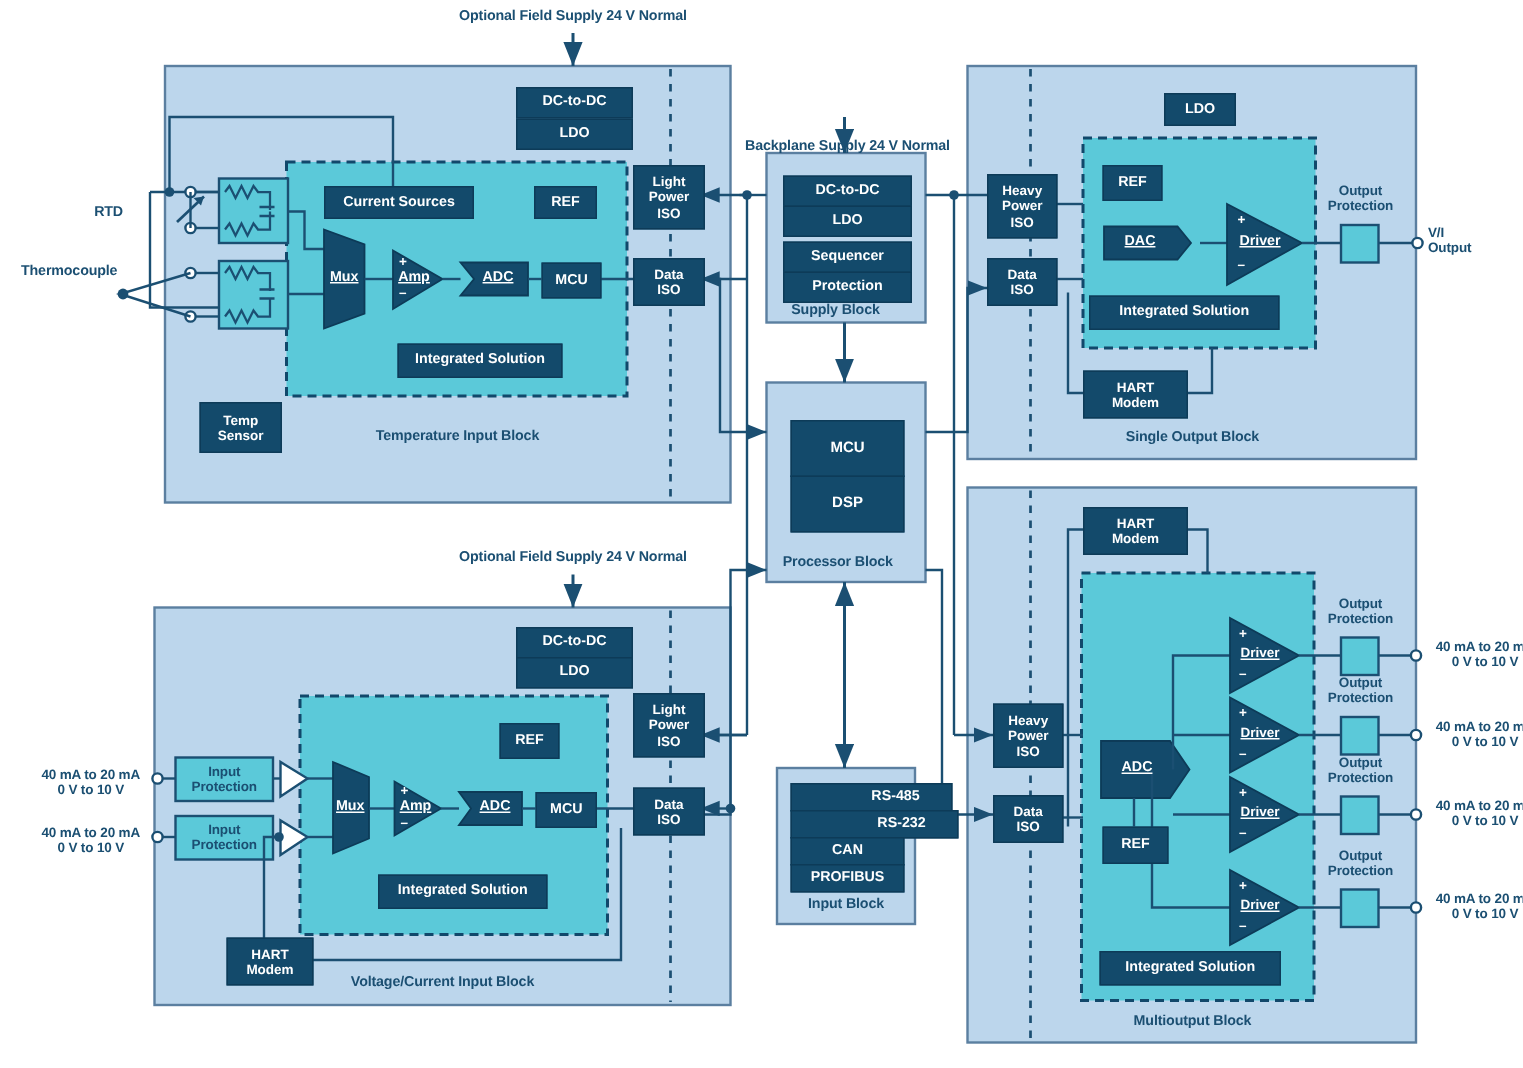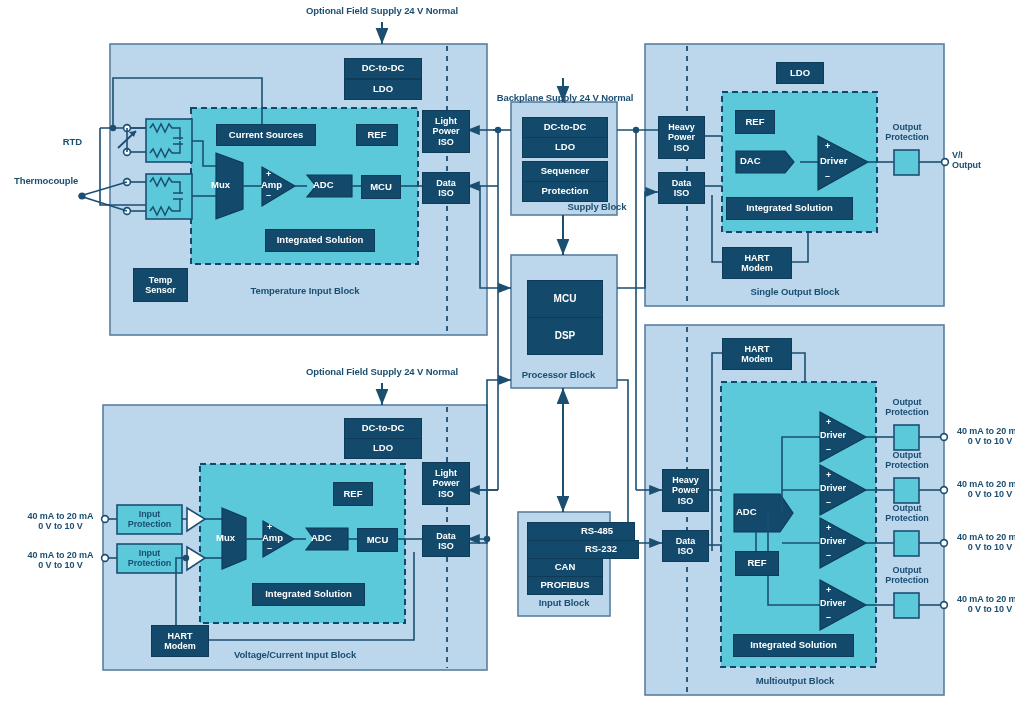--- a/index.html
+++ b/index.html
@@ -6,21 +6,21 @@
   body{width:1015px;height:712px;position:relative;overflow:hidden;
        font-family:"Liberation Sans","DejaVu Sans",sans-serif;color:#11486b;}
   #stage{position:absolute;left:0;top:0;width:1015px;height:712px;}
   svg{position:absolute;left:0;top:0;}
   .lbl{position:absolute;font-weight:bold;color:#1b4f72;text-align:center;
        line-height:1.15;letter-spacing:-0.1px;}
   .blk{position:absolute;display:flex;align-items:center;justify-content:center;
        text-align:center;font-weight:bold;color:#ffffff;line-height:1.12;
        background:#134a6b;border:1px solid #0d3b58;}
   .shapeTxt{position:absolute;font-weight:bold;color:#ffffff;line-height:1.1;
-       pointer-events:none;}
+       text-align:center;pointer-events:none;text-decoration:underline;}
   .pm{position:absolute;color:#fff;font-weight:bold;}
 </style>
 </head>
 <body>
 
 <div id="stage">
 
 <svg width="1015" height="712">
   <defs>
     <marker id="arr" markerWidth="9" markerHeight="9" refX="8" refY="3.2" orient="auto">
@@ -237,21 +237,21 @@
   <span>Sensor</span>
 </div>
 
 <div class="blk" style="left:265px;top:229px;width:108px;height:21px;font-size:9.5px;">Integrated Solution</div>
 <div class="lbl" style="left:190px;top:286px;width:230px;font-size:9.5px;">Temperature Input Block</div>
 
 <div class="blk" style="left:522px;top:117px;width:84px;height:19px;font-size:9.5px;">DC-to-DC</div>
 <div class="blk" style="left:522px;top:137px;width:84px;height:19px;font-size:9.5px;">LDO</div>
 <div class="blk" style="left:522px;top:161px;width:84px;height:19px;font-size:9.5px;">Sequencer</div>
 <div class="blk" style="left:522px;top:181px;width:84px;height:19px;font-size:9.5px;">Protection</div>
-<div class="lbl" style="left:511px;top:202px;width:92px;font-size:9.5px;padding-left:40px;">Supply Block</div>
+<div class="lbl" style="left:511px;top:202px;width:92px;font-size:9.5px;">Supply Block</div>
 
 <div class="blk" style="left:527px;top:280px;width:74px;height:36px;font-size:10px;">MCU</div>
 <div class="blk" style="left:527px;top:317px;width:74px;height:36px;font-size:10px;">DSP</div>
 <div class="lbl" style="left:511px;top:370px;width:95px;font-size:9.5px;">Processor Block</div>
 
 <div class="blk" style="left:527px;top:522px;width:74px;height:17px;font-size:9.5px;padding-left:32px;">RS-485</div>
 <div class="blk" style="left:527px;top:540px;width:74px;height:17px;font-size:9.5px;padding-left:36px;">RS-232</div>
 <div class="blk" style="left:527px;top:558px;width:74px;height:17px;font-size:9.5px;">CAN</div>
 <div class="blk" style="left:527px;top:576px;width:74px;height:17px;font-size:9.5px;">PROFIBUS</div>
 <div class="lbl" style="left:518px;top:598px;width:92px;font-size:9.5px;">Input Block</div>

